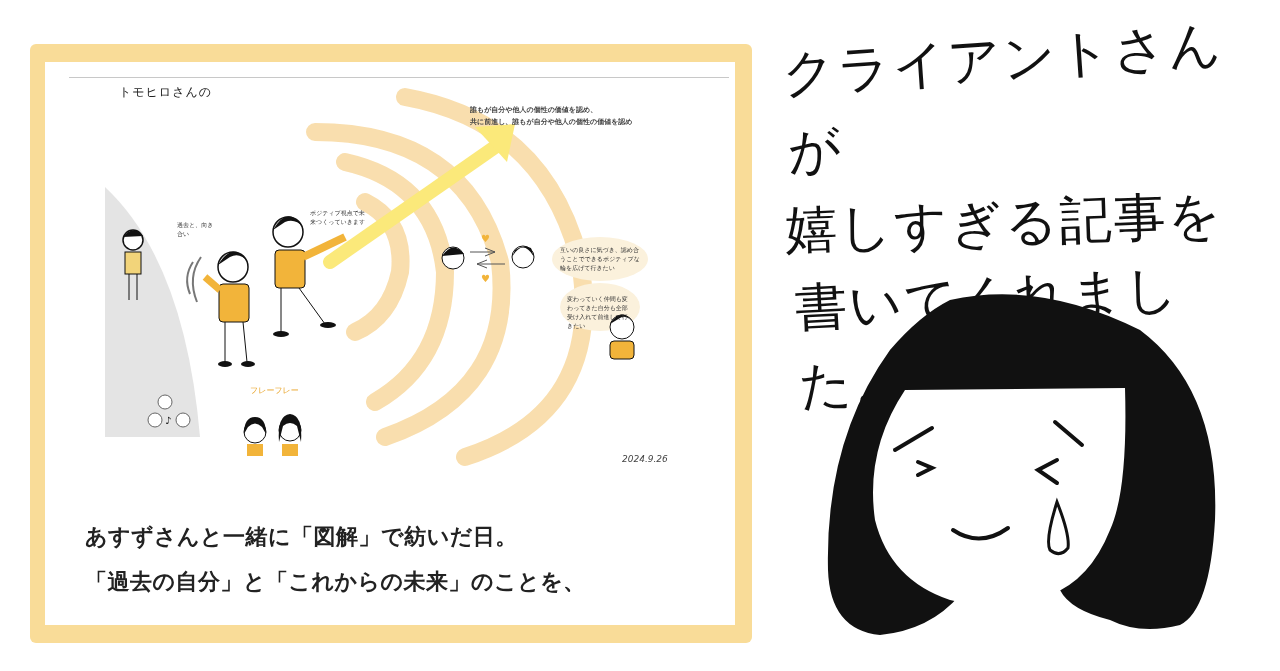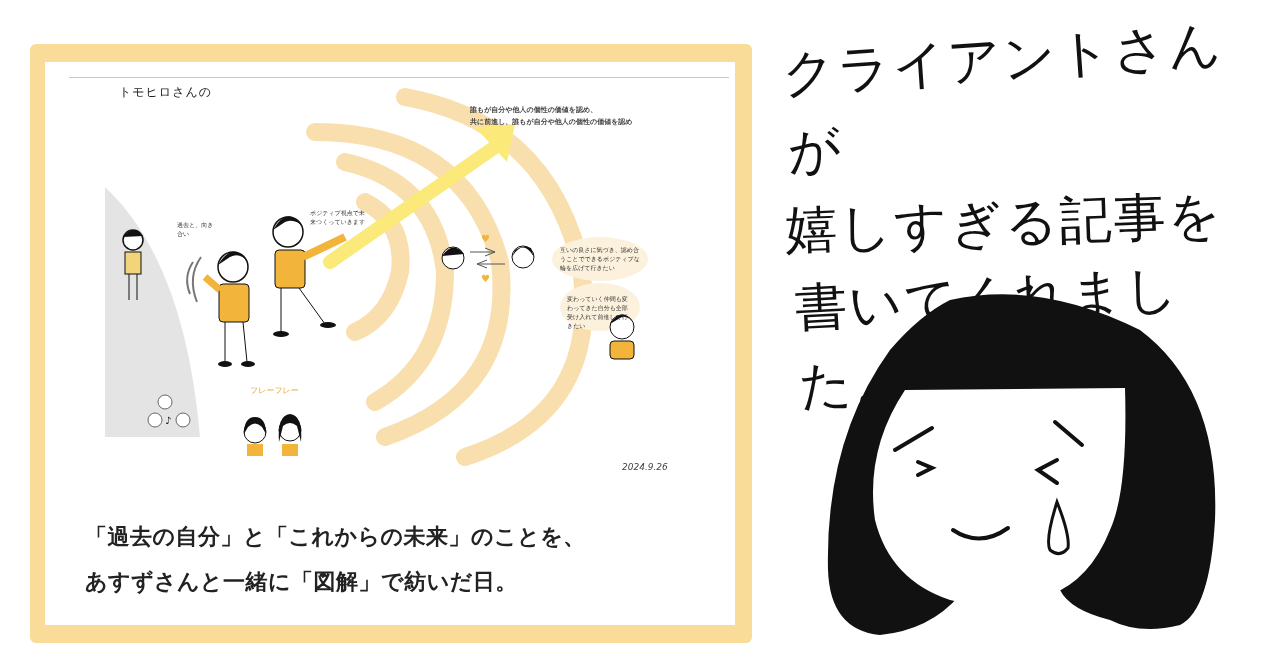--- a/index.html
+++ b/index.html
@@ -14,21 +14,21 @@
     .card {
       position: absolute; left: 15px; top: 18px; width: 690px; height: 563px; background: #fff;
     }
     .illus { position: absolute; left: 0; top: 0; width: 690px; height: 420px; overflow: hidden; }
     .illus svg { position: absolute; left: 0; top: 0; }
     .topline { position: absolute; left: 24px; top: 15px; width: 660px; height: 1px; background: #c8c8c8; }
     .ill-subtitle { position: absolute; left: 74px; top: 22px; font-size: 12px; font-weight: normal; letter-spacing: 1px; color: #222; }
     .ill-title { position: absolute; left: 80px; top: 38px; font-family: "DejaVu Serif", serif; font-size: 17px; font-weight: bold; color: #222; }
     .vision { position: absolute; left: 425px; top: 14px; width: 170px; font-size: 7px; line-height: 12px; color: #444; font-weight: bold; margin-top: 28px; }
     .note { position: absolute; font-size: 6px; line-height: 9px; color: #333; }
-    .date { position: absolute; left: 577px; top: 400px; font-size: 9px; color: #444; font-style: italic; }
+    .date { position: absolute; left: 577px; top: 392px; font-size: 9px; color: #444; font-style: italic; }
     .cheer { position: absolute; left: 205px; top: 323px; font-size: 8px; color: #e8a020; font-weight: normal; }
     .caption {
       position: absolute; left: 40px; top: 452px; font-family: "DejaVu Sans", sans-serif; font-weight: bold;
       font-size: 22px; line-height: 45px; color: #222; letter-spacing: 0.5px;
     }
     .hand {
       position: absolute; left: 785px; top: 35px; font-family: "DejaVu Sans", sans-serif;
       font-size: 52px; line-height: 78px; color: #111; letter-spacing: 2px;
     }
     .hand div:nth-child(1) { transform: rotate(-4deg); transform-origin: left; }
@@ -132,22 +132,22 @@
         <div>共に前進し、誰もが自分や他人の個性の価値を認め</div>
       </div>
       <div class="note" style="left:132px;top:158px;width:40px;">過去と、向き合い</div>
       <div class="note" style="left:265px;top:146px;width:60px;">ポジティブ視点で未来つくっていきます</div>
       <div class="note" style="left:515px;top:183px;width:82px;">互いの良さに気づき、認め合うことでできるポジティブな輪を広げて行きたい</div>
       <div class="note" style="left:522px;top:232px;width:62px;">変わっていく仲間も変わってきた自分も全部受け入れて前進して行きたい</div>
       <div class="cheer">フレーフレー</div>
       <div class="date">2024.9.26</div>
     </div>
     <div class="caption">
+      <div>あすずさんと一緒に「図解」で紡いだ日。</div>
       <div>「過去の自分」と「これからの未来」のことを、</div>
-      <div>あすずさんと一緒に「図解」で紡いだ日。</div>
     </div>
   </div>
 </div>
 
 <div class="hand">
   <div>クライアントさんが</div>
   <div>嬉しすぎる記事を</div>
   <div>書いてくれました。</div>
 </div>
 

